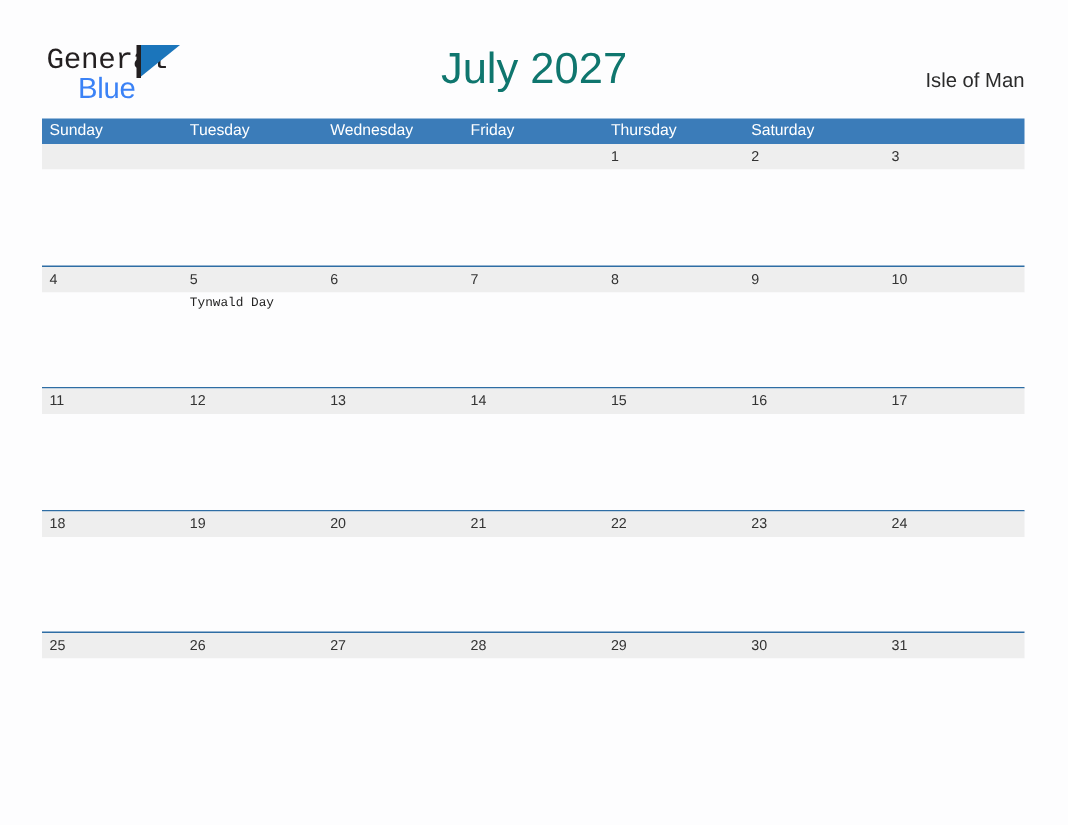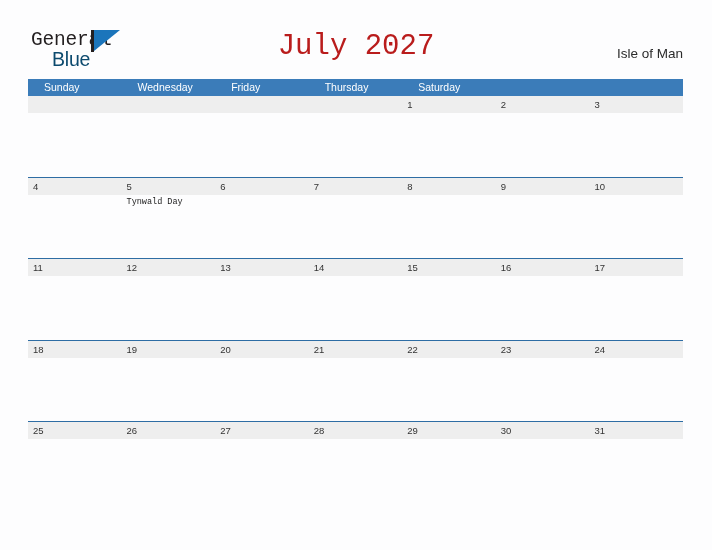--- a/index.html
+++ b/index.html
@@ -46,21 +46,21 @@
     color: #231f20;
     font-family: Liberation Mono, monospace;
     white-space: nowrap;
   }
   .logo-blue {
     position: absolute;
     left: 21px;
     top: 19px;
     font-size: 19.5px;
     letter-spacing: -0.2px;
-    color: #0c4a6e;
+    color: #3b82f6;
     font-family: "Liberation Sans", sans-serif;
     white-space: nowrap;
   }
   .logo-flag {
     position: absolute;
     left: 60px;
     top: 1px;
     width: 30px;
     height: 22px;
   }
@@ -82,22 +82,22 @@
     border-right: 26px solid transparent;
   }
 
   .month-title {
     position: absolute;
     left: 0;
     top: 30px;
     width: 712px;
     text-align: center;
     font-size: 29px;
-    color: #b91c1c;
-    font-family: Liberation Mono, monospace;
+    color: #0f766e;
+    font-family: Liberation Sans, sans-serif;
     font-weight: normal;
     letter-spacing: 0px;
   }
 
   .region-label {
     position: absolute;
     right: 29px;
     top: 46px;
     font-size: 13.5px;
     color: #2b2b2b;
@@ -119,21 +119,21 @@
     height: 17px;
     background: #3b7cb9;
   }
   .weekday-cell {
     width: 93.571px;
     height: 17px;
     line-height: 17px;
     color: #ffffff;
     font-size: 10.5px;
     font-family: "Liberation Sans", sans-serif;
-    padding-left: 16px;
+    padding-left: 5px;
     box-sizing: border-box;
     white-space: nowrap;
     overflow: hidden;
   }
 
   .week-row {
     width: 655px;
     border-top: 1.5px solid #2e6da4;
     box-sizing: border-box;
   }
@@ -199,20 +199,21 @@
     <div class="month-title">July 2027</div>
 
     <div class="region-label">Isle of Man</div>
 
   </div>
 
   <div class="calendar">
 
     <div class="weekday-header">
       <div class="weekday-cell">Sunday</div>
+      <div class="weekday-cell">Tuesday</div>
       <div class="weekday-cell">Wednesday</div>
       <div class="weekday-cell">Friday</div>
       <div class="weekday-cell">Thursday</div>
       <div class="weekday-cell">Saturday</div>
     </div>
 
     <div class="week-row first">
       <div class="date-band">
         <div class="date-cell"></div>
         <div class="date-cell"></div>

